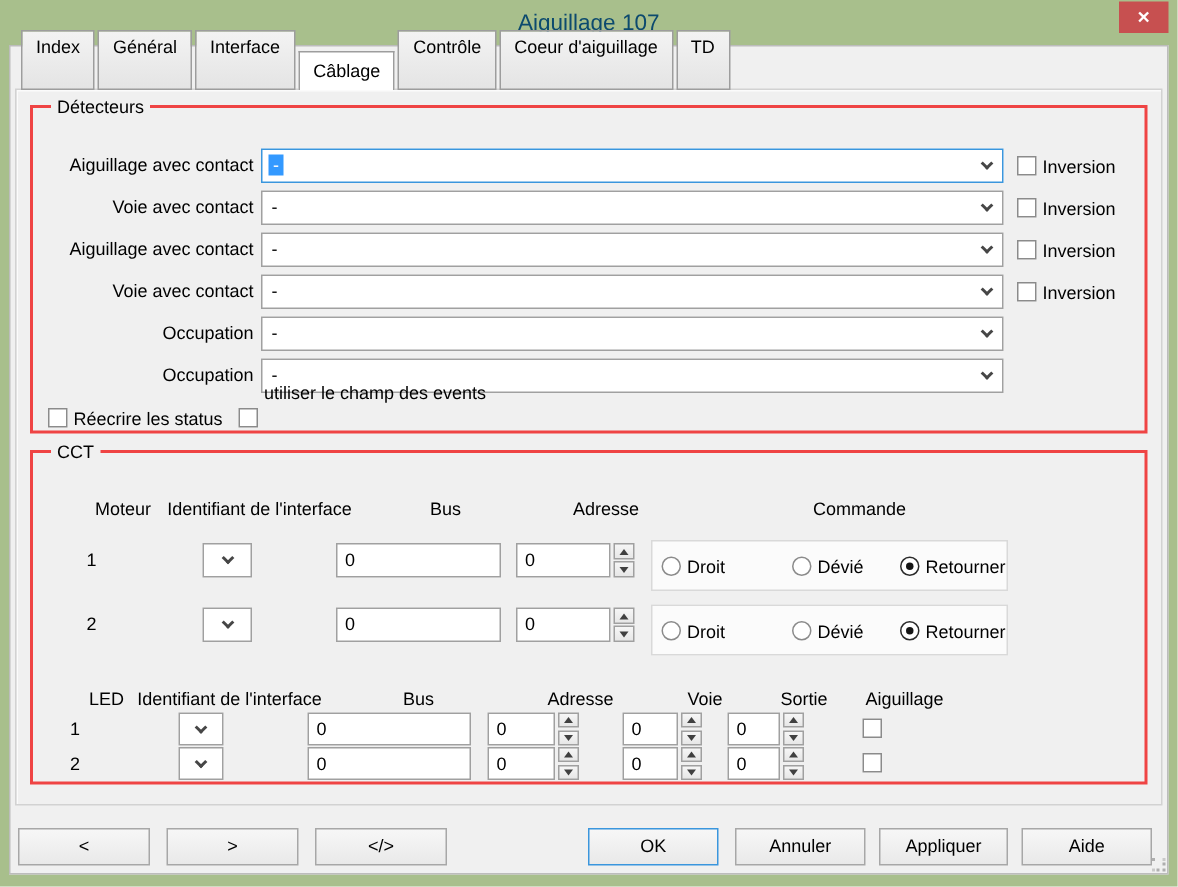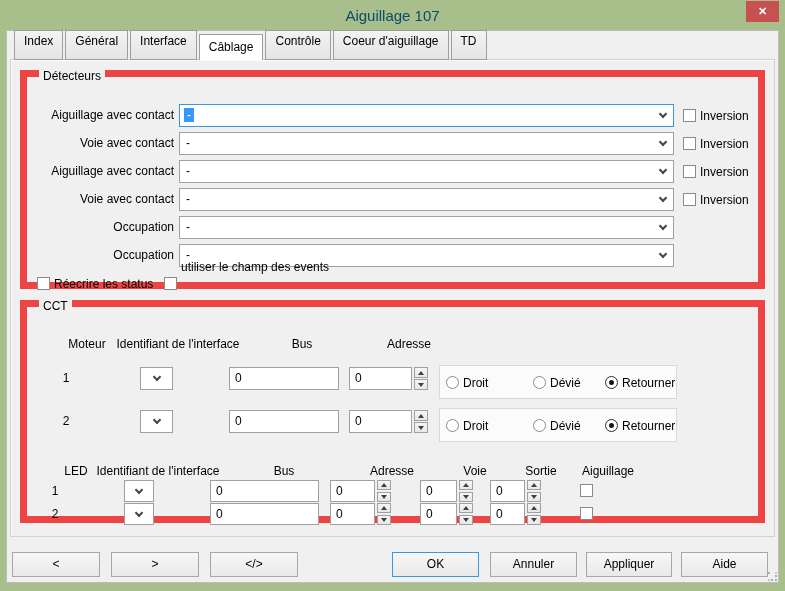--- a/index.html
+++ b/index.html
@@ -15,28 +15,28 @@
   .closebtn { position:absolute; top:1px; right:6px; width:33px; height:21px; background:#c75050;
               color:#fff; display:flex; align-items:center; justify-content:center;
               font-size:11px; font-weight:bold; }
 
   
   .dialog { position:absolute; left:6px; top:30px; width:773px; height:553px;
             background:#f0f0f0; border:1px solid #bcbcbc; }
 
   
   .tabs { position:absolute; left:14px; top:34px; height:26px; display:flex; align-items:flex-end; z-index:3; }
-  .tab { height:30px; line-height:21px; padding:0 9px; background:linear-gradient(#f3f3f3,#e4e4e4);
+  .tab { height:40px; line-height:21px; padding:0 9px; background:linear-gradient(#f3f3f3,#e4e4e4);
          border:1px solid #9d9d9d; margin-right:2px; white-space:nowrap; }
   .tab.active { height:26px; line-height:24px; background:#fff; border-bottom:none;margin-top:32px; }
 
   .panel { position:absolute; left:10px; top:59px; width:765px; height:478px;
            background:#f0f0f0; border:1px solid #d2d2d2; box-shadow:inset 1px 1px 0 #fbfbfb; z-index:1; }
 
-  .groupbox { position:absolute; border:7px solid #ef4444; z-index:2; }
+  .groupbox { position:absolute; border:2px solid #ef4444; z-index:2; }
   .gb-label { position:absolute; top:-8px; left:12px; background:#f0f0f0; padding:0 4px; line-height:15px; }
 
   
   .frow-label { position:absolute; left:10px; width:137px; text-align:right; line-height:23px; white-space:nowrap; }
   .combo { position:absolute; height:23px; background:#fff; border:1px solid #a0a0a0; line-height:21px; padding-left:6px; }
   .combo.wide { left:152px; width:495px; }
   .combo.focused { border-color:#3a96dd; }
   .combo.focused .val { background:#3399ff; color:#fff; padding:0 3px; margin-left:-2px; }
   .chev-wrap { position:absolute; right:0; top:0; width:20px; height:100%;
                display:flex; align-items:center; justify-content:center; }
@@ -171,20 +171,21 @@
     <div class="cb-label" style="left:154px; top:183px">utiliser le champ des events</div>
   </div>
 
   <div class="groupbox" style="left:20px; top:300px; width:745px; height:223px;">
     <div class="gb-label">CCT</div>
 
     <div class="hdr" style="left:18px; top:30px; width:42px">Moteur</div>
     <div class="hdr" style="left:60px; top:30px; width:140px">Identifiant de l'interface</div>
     <div class="hdr" style="left:194px; top:30px; width:120px">Bus</div>
     <div class="hdr" style="left:311px; top:30px; width:100px">Adresse</div>
+    <div class="hdr" style="left:430px; top:30px; width:200px">Commande</div>
 
     <div class="cellnum" style="left:18px; top:60px; width:42px; line-height:23px">1</div>
     <div class="combo mini" style="left:113px; top:60px; width:33px">
       <span class="chev-wrap">
           <span class="chev"></span>
         </span>
     </div>
     <div class="tfield" style="left:202px; top:60px; width:110px">0</div>
     <div class="tfield" style="left:322px; top:60px; width:63px">0</div>
     <div class="spinstack" style="left:387px; top:60px">

